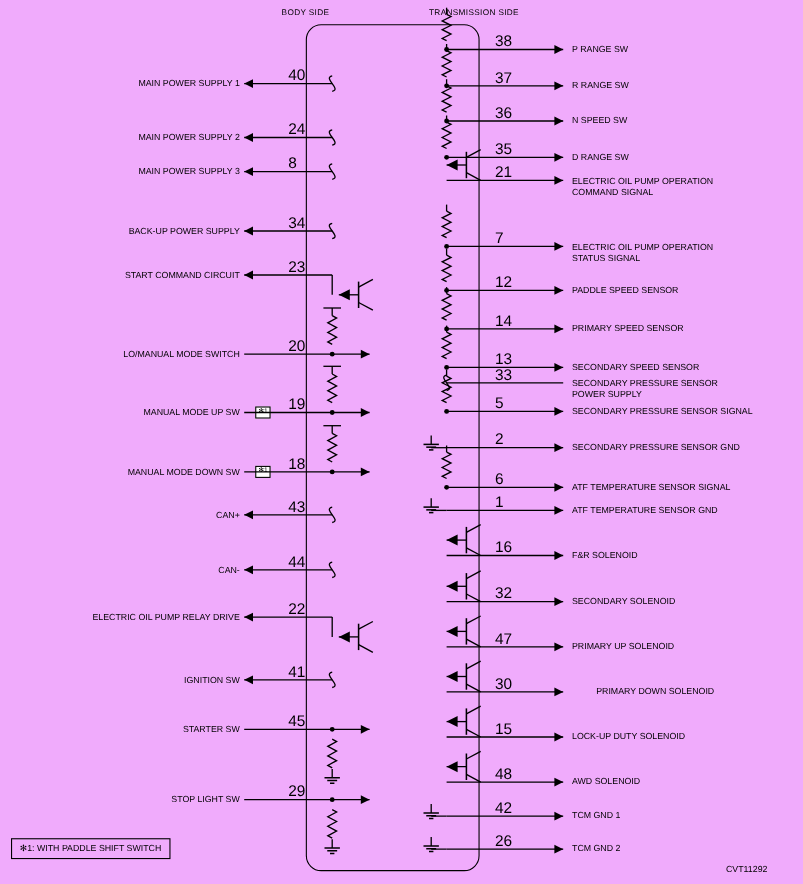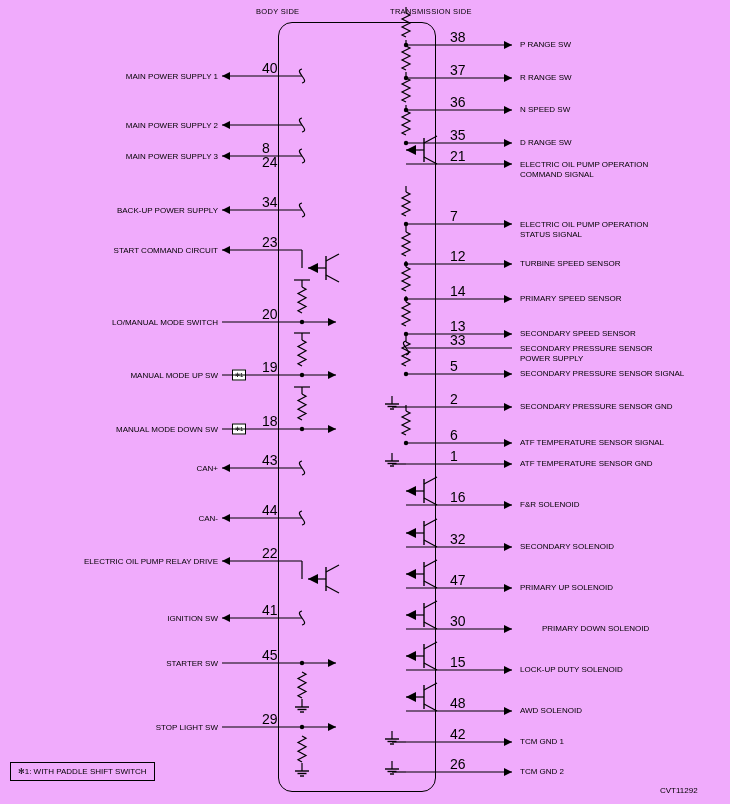--- a/index.html
+++ b/index.html
@@ -87,21 +87,21 @@
 
   <div class="hdr" style="left:256px; top:7px;">BODY SIDE</div>
   <div class="hdr" style="left:390px; top:7px;">TRANSMISSION SIDE</div>
 
   <div class="frame" style="left:278px; top:22px; width:158px; height:770px;"></div>
 
   <div id="layers">
       <div class="lbl-left" style="right: 512px; top: 76px;">MAIN POWER SUPPLY 1</div>
       <div class="pin" style="left: 262px; top: 68px;">40</div>
       <div class="lbl-left" style="right: 512px; top: 125px;">MAIN POWER SUPPLY 2</div>
-      <div class="pin" style="left: 262px; top: 117px; margin-top: 45px;">24</div>
+      <div class="pin" style="left: 262px; top: 117px;">24</div>
       <div class="lbl-left" style="right: 512px; top: 156px;">MAIN POWER SUPPLY 3</div>
       <div class="pin" style="left: 262px; top: 148px;">8</div>
       <div class="lbl-left" style="right: 512px; top: 210px;">BACK-UP POWER SUPPLY</div>
       <div class="pin" style="left: 262px; top: 202px;">34</div>
       <div class="lbl-left" style="right: 512px; top: 250px;">START COMMAND CIRCUIT</div>
       <div class="pin" style="left: 262px; top: 242px;">23</div>
       <div class="lbl-left" style="right: 512px; top: 322px; padding-left: 25px;">LO/MANUAL MODE SWITCH</div>
       <div class="pin" style="left: 262px; top: 314px;">20</div>
       <div class="lbl-left" style="right: 512px; top: 375px;">MANUAL MODE UP SW</div>
       <div class="pin" style="left: 262px; top: 367px;">19</div>
@@ -132,21 +132,21 @@
       <div class="lbl-right" style="left: 520px; top: 170px;">
         <div>ELECTRIC OIL PUMP OPERATION</div>
         <div>COMMAND SIGNAL</div>
       </div>
       <div class="pin" style="left: 450px; top: 156px;">21</div>
       <div class="lbl-right" style="left: 520px; top: 230px;">
         <div>ELECTRIC OIL PUMP OPERATION</div>
         <div>STATUS SIGNAL</div>
       </div>
       <div class="pin" style="left: 450px; top: 216px;">7</div>
-      <div class="lbl-right" style="left: 520px; top: 264px;">TURBINE SPEED SENSOR</div>
+      <div class="lbl-right" style="left: 520px; top: 264px;">PADDLE SPEED SENSOR</div>
       <div class="pin" style="left: 450px; top: 256px;">12</div>
       <div class="lbl-right" style="left: 520px; top: 299px;">PRIMARY SPEED SENSOR</div>
       <div class="pin" style="left: 450px; top: 291px;">14</div>
       <div class="lbl-right" style="left: 520px; top: 334px;">SECONDARY SPEED SENSOR</div>
       <div class="pin" style="left: 450px; top: 326px;">13</div>
       <div class="lbl-right" style="left: 520px; top: 354px;">
         <div>SECONDARY PRESSURE SENSOR</div>
         <div>POWER SUPPLY</div>
       </div>
       <div class="pin" style="left: 450px; top: 340px;">33</div>

